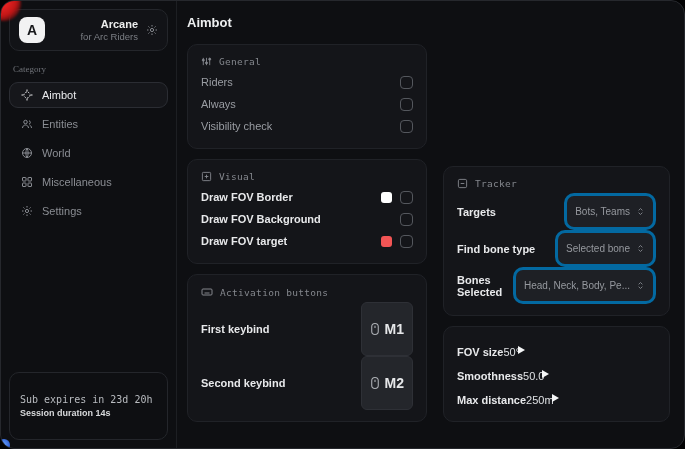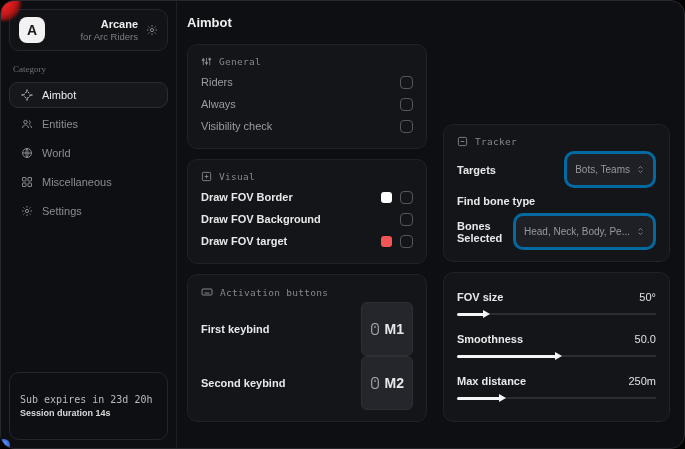--- a/index.html
+++ b/index.html
@@ -63,21 +63,21 @@
     display:flex; align-items:center; gap:5px; padding:18px 8px; color:#e6e7e9;
     font-size:14px; font-weight:bold; cursor:pointer;margin-left:41px; }
   .chip .cicon { color:#aeb1b6; display:flex; }
   .select { background:#1e2025; border:3px solid #0369a1; border-radius:10px;
     display:flex; align-items:center; gap:6px; padding:10px 8px; color:#96999f;
     font-size:10px; cursor:pointer; max-width:150px; }
   .select .sel-val { white-space:nowrap; overflow:hidden; text-overflow:ellipsis; }
   .select .cicon { color:#85888e; display:flex; flex:none; }
   .trow { min-height:25px; }
   
-  .slider-group { display:flex; flex-direction:column; margin-top:4px; }
+  .slider-group { display:flex; flex-direction:row; margin-top:4px; }
   .slider-top { display:flex; justify-content:space-between; align-items:center; min-height:18px; }
   .slider-val { font-size:11px; color:#dfe1e4; }
   .track { position:relative; height:12px; margin:2px 0 6px 0; cursor:pointer; }
   .track-bg { position:absolute; top:5px; left:0; right:0; height:2px; background:#2b2d32; border-radius:2px; }
   .track-fill { position:absolute; top:4.5px; left:0; height:3px; background:#f5f6f7; border-radius:2px; }
   .thumb { position:absolute; top:2px; width:0; height:0; margin-left:-2px;
     border-left:7px solid #f5f6f7; border-top:4px solid transparent; border-bottom:4px solid transparent; }
   svg { display:block; }
 </style>
 </head>
@@ -283,20 +283,28 @@
               <span class="sel-val">Bots, Teams</span>
               <span class="cicon">
                 <svg width="9" height="11" viewBox="0 0 24 24" fill="none" stroke="currentColor" stroke-width="2.4">
                     <path d="M7 9l5-5 5 5M7 15l5 5 5-5"></path>
                   </svg>
               </span>
             </span>
           </div>
           <div class="row trow">
             <span class="row-lbl strong">Find bone type</span>
+            <span class="select">
+              <span class="sel-val">Selected bone</span>
+              <span class="cicon">
+                <svg width="9" height="11" viewBox="0 0 24 24" fill="none" stroke="currentColor" stroke-width="2.4">
+                    <path d="M7 9l5-5 5 5M7 15l5 5 5-5"></path>
+                  </svg>
+              </span>
+            </span>
           </div>
           <div class="row trow">
             <span class="row-lbl strong">Bones Selected</span>
             <span class="select">
               <span class="sel-val">Head, Neck, Body, Pe...</span>
               <span class="cicon">
                 <svg width="9" height="11" viewBox="0 0 24 24" fill="none" stroke="currentColor" stroke-width="2.4">
                     <path d="M7 9l5-5 5 5M7 15l5 5 5-5"></path>
                   </svg>
               </span>

